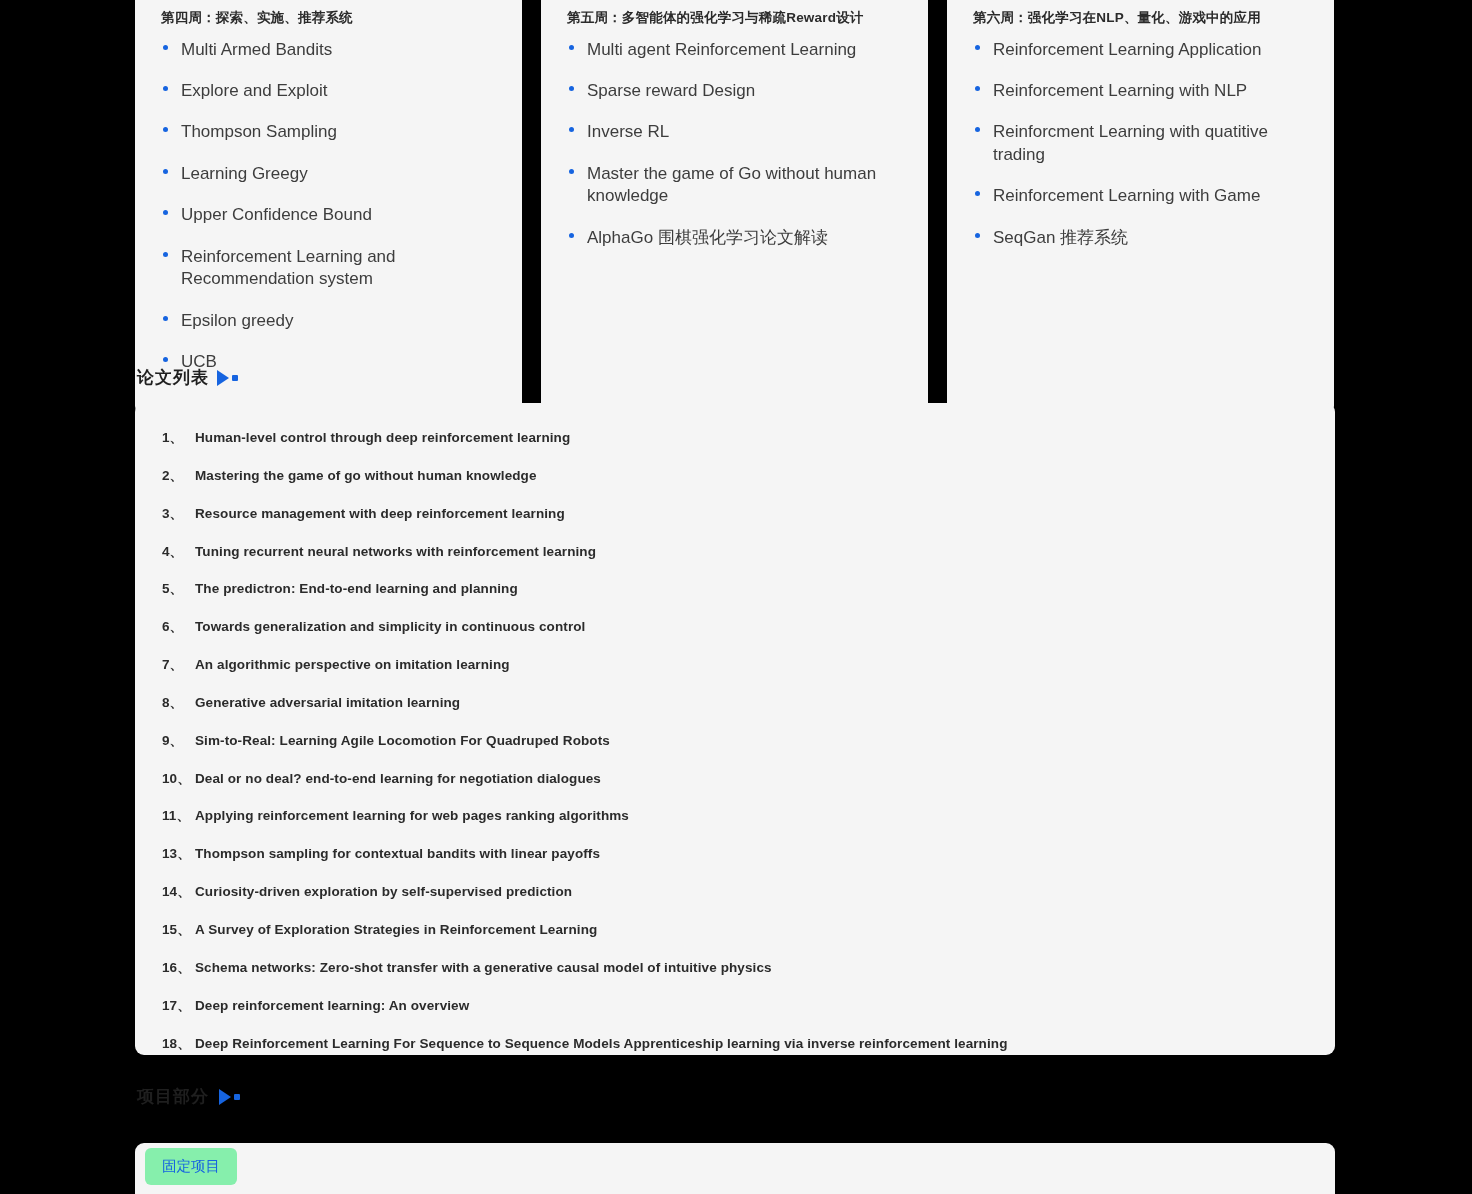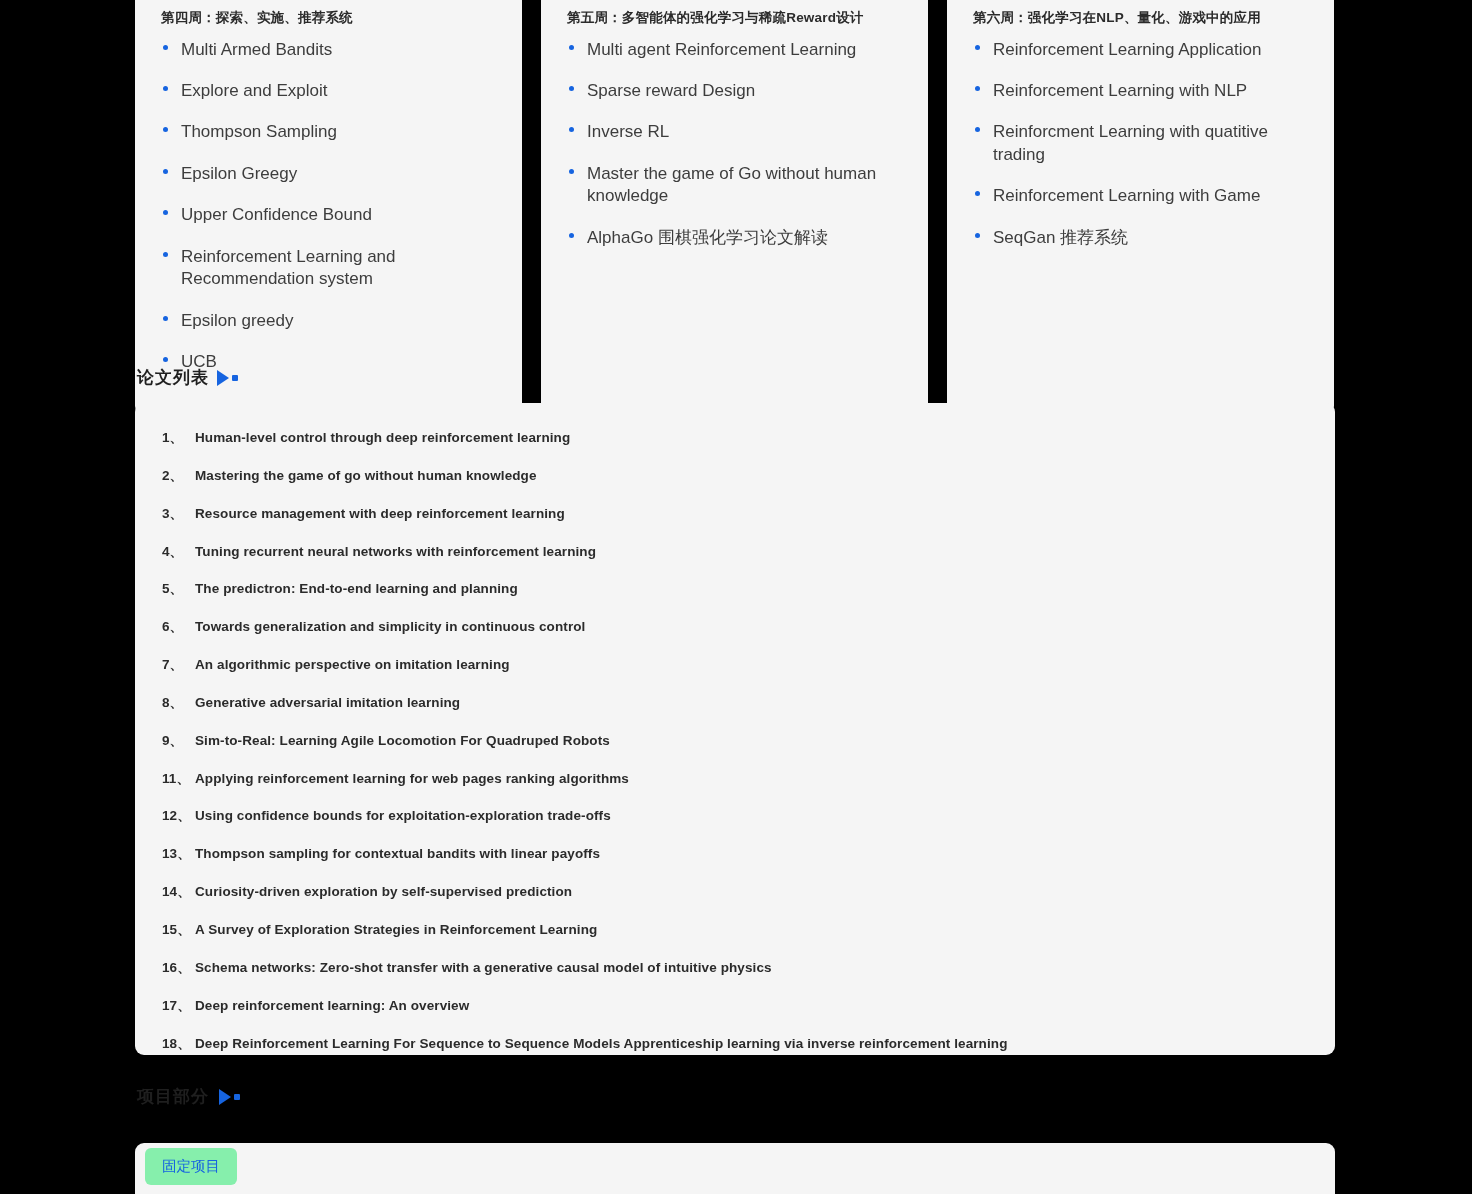--- a/index.html
+++ b/index.html
@@ -148,21 +148,21 @@
 <div class="page">
 
   <div class="week-row">
 
     <div class="week-card c1">
       <div class="week-title">第四周：探索、实施、推荐系统</div>
       <ul class="week-list">
         <li><span class="bullet"></span><span>Multi Armed Bandits</span></li>
         <li><span class="bullet"></span><span>Explore and Exploit</span></li>
         <li><span class="bullet"></span><span>Thompson Sampling</span></li>
-        <li><span class="bullet"></span><span>Epsilon Greegy</span></li>
+        <li><span class="bullet"></span><span>Learning Greegy</span></li>
         <li><span class="bullet"></span><span>Upper Confidence Bound</span></li>
         <li><span class="bullet"></span><span>Reinforcement Learning and Recommendation system</span></li>
         <li><span class="bullet"></span><span>Epsilon greedy</span></li>
         <li><span class="bullet"></span><span>UCB</span></li>
       </ul>
     </div>
 
     <div class="week-card c2">
       <div class="week-title">第五周：多智能体的强化学习与稀疏Reward设计</div>
       <ul class="week-list">
@@ -227,26 +227,26 @@
         </li>
       <li>
           <span class="num">8、</span>
           <span>Generative adversarial imitation learning</span>
         </li>
       <li>
           <span class="num">9、</span>
           <span>Sim-to-Real: Learning Agile Locomotion For Quadruped Robots</span>
         </li>
       <li>
+          <span class="num">10、</span>
+          <span>Deal or no deal? end-to-end learning for negotiation dialogues</span>
+        </li>
+      <li>
           <span class="num">11、</span>
           <span>Applying reinforcement learning for web pages ranking algorithms</span>
-        </li>
-      <li>
-          <span class="num">12、</span>
-          <span>Using confidence bounds for exploitation-exploration trade-offs</span>
         </li>
       <li>
           <span class="num">13、</span>
           <span>Thompson sampling for contextual bandits with linear payoffs</span>
         </li>
       <li>
           <span class="num">14、</span>
           <span>Curiosity-driven exploration by self-supervised prediction</span>
         </li>
       <li>

